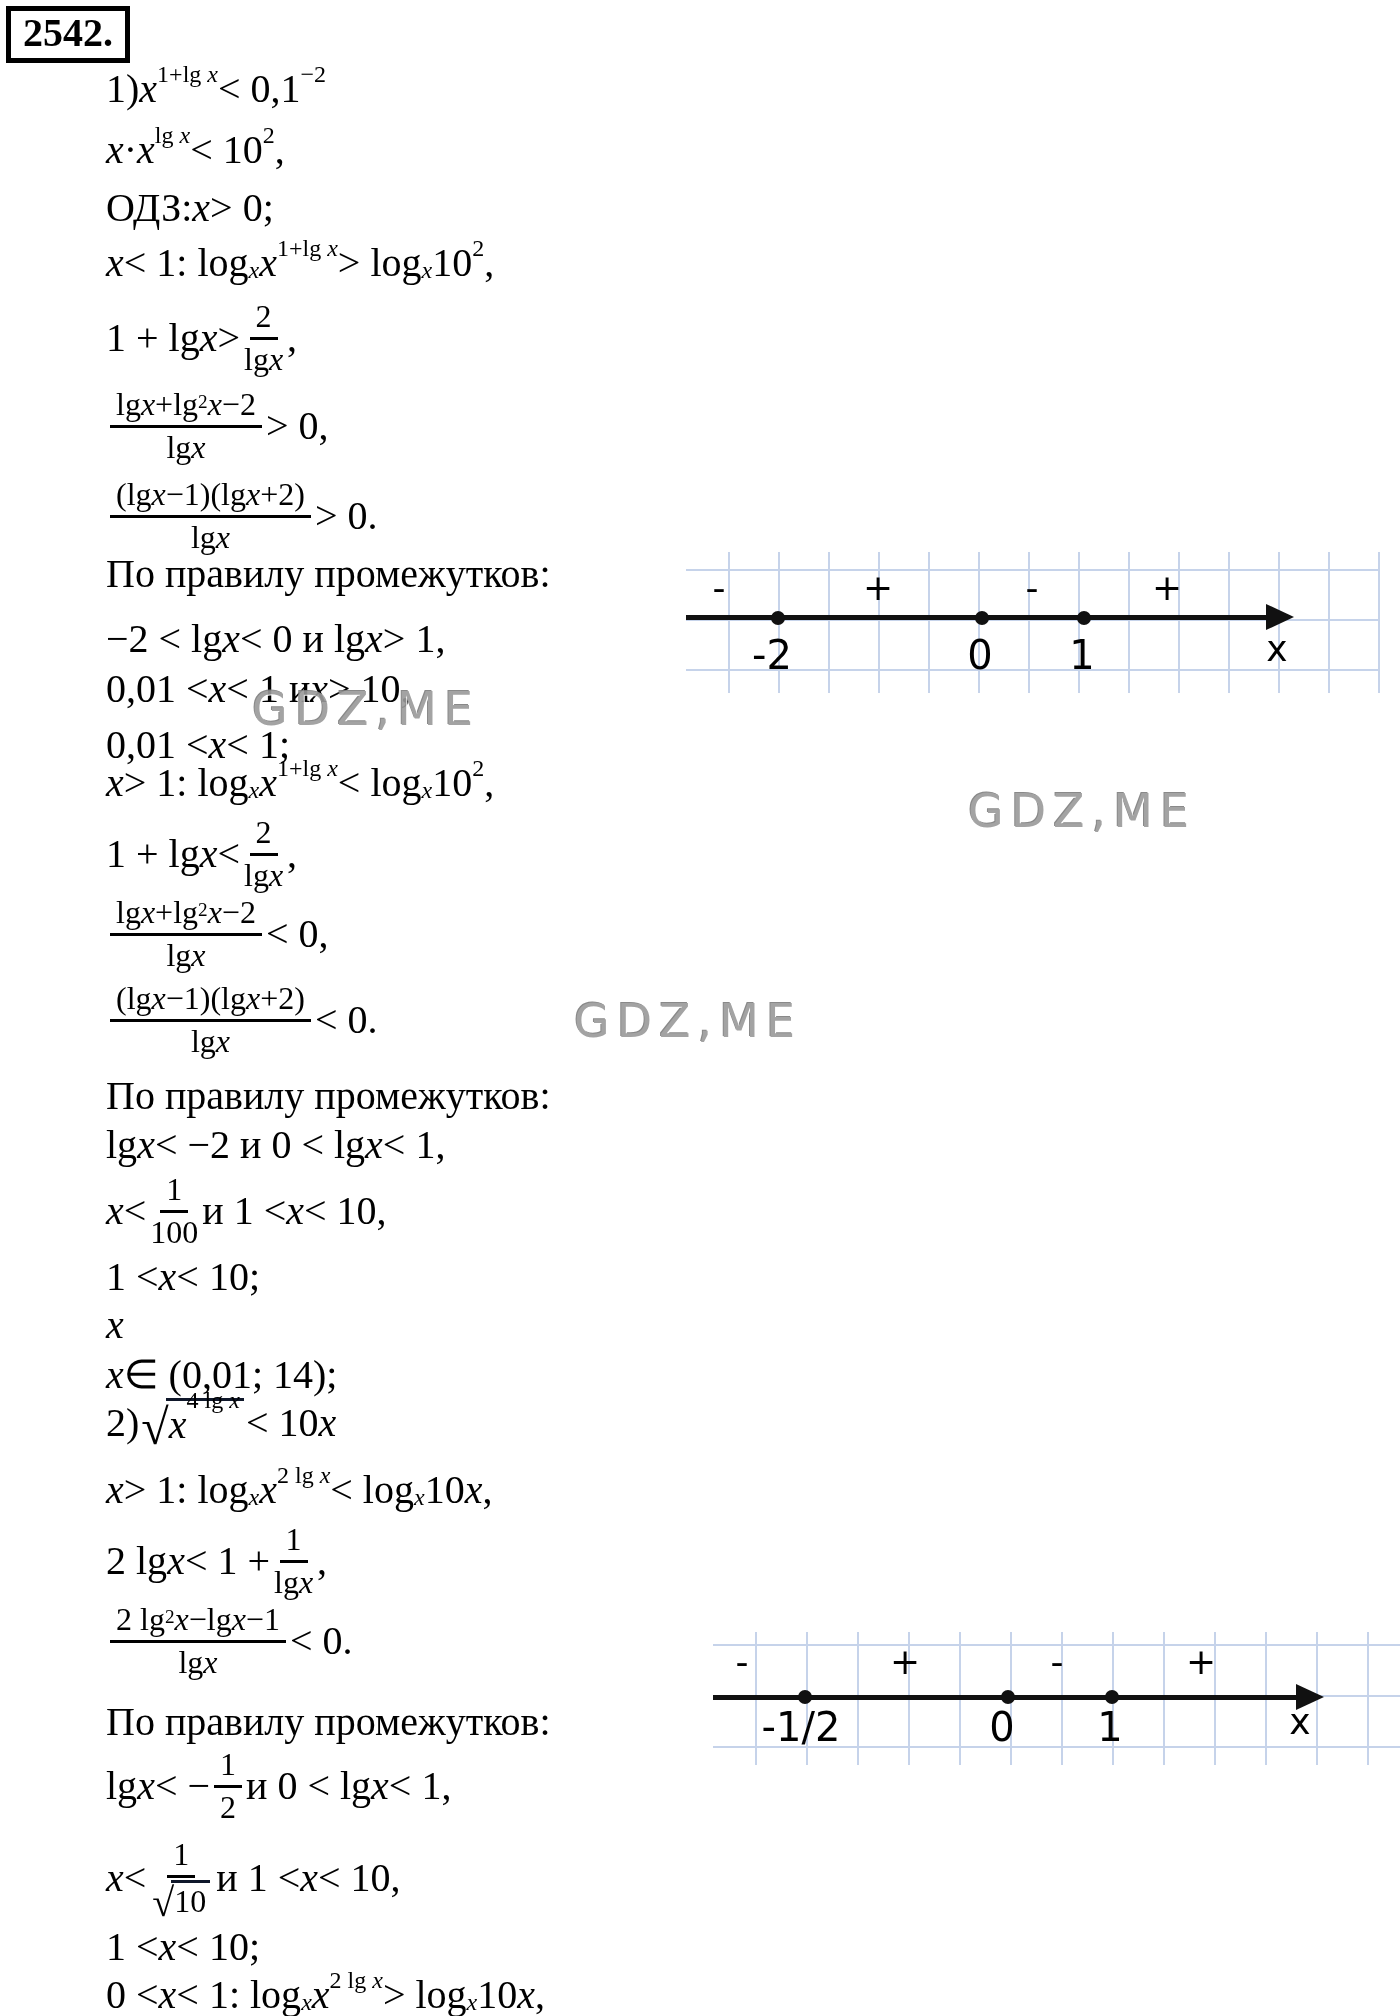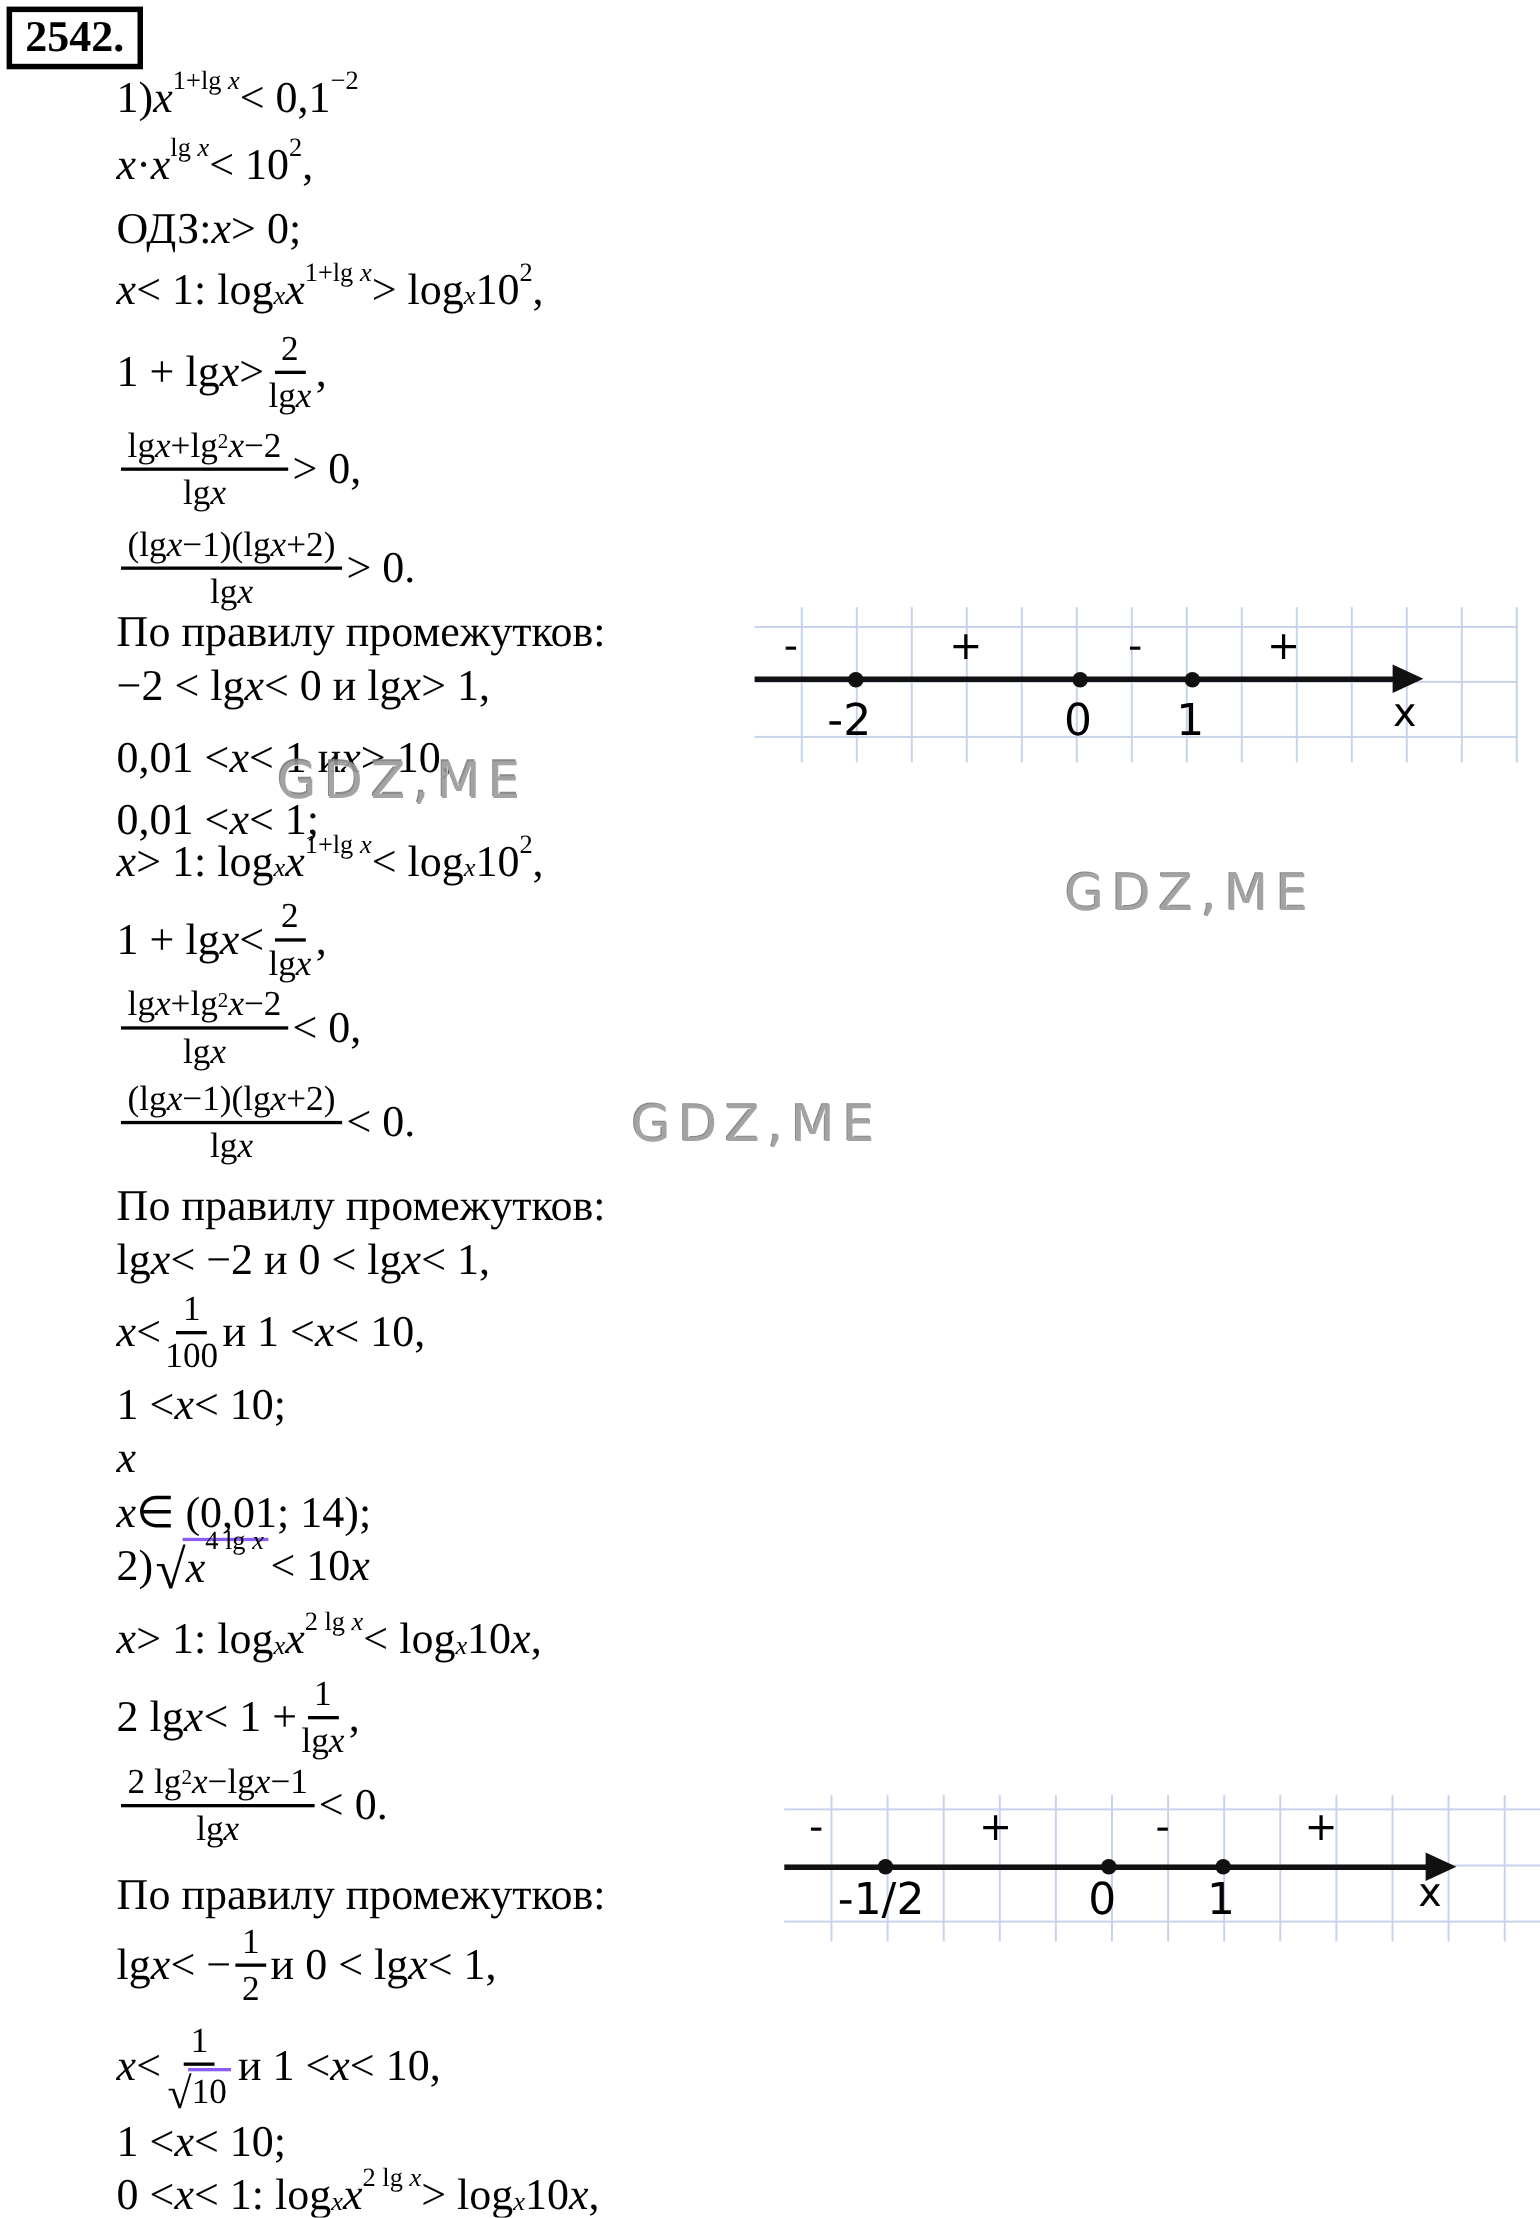--- a/index.html
+++ b/index.html
@@ -22,21 +22,21 @@
   .mline .sup{font-size:0.60em;vertical-align:0.62em;line-height:1;display:inline-block;transform:translateY(-0.62em);}
   .mline .sub{font-size:0.60em;vertical-align:-0.25em;line-height:1;display:inline-block;transform:translateY(0.28em);}
   .frac{
     display:inline-flex;flex-direction:column;align-items:center;
     font-size:0.80em;margin:0 4px;vertical-align:middle;
   }
   .frac .num{border-bottom:3px solid #000;padding:0 6px 2px 6px;line-height:1.12;display:flex;align-items:flex-end;}
   .frac .den{padding-top:2px;line-height:1.12;display:flex;align-items:flex-start;}
   .sqrt{display:inline-flex;align-items:flex-end;margin:0 2px;}
   .sqrt .sg{font-size:1.25em;line-height:0.82;margin-right:-3px;font-style:normal;}
-  .sqrt .sb{border-top:3px solid #8b5cf6;padding:1px 4px 0 3px;display:inline-block;}
+  .sqrt .sb{border-top:3px solid #0f172a;padding:1px 4px 0 3px;display:inline-block;}
   
   .wm{
     position:absolute;font-family:"DejaVu Sans", sans-serif;font-size:46px;
     letter-spacing:7px;color:#9a9a9a;opacity:0.9;
     text-shadow:1px 1px 0 #ffffff, -1px -1px 0 #7d7d7d;
     margin-top:14px;
   }
   
   .figure{
     position:absolute;
@@ -147,21 +147,21 @@
       <span class="den">
         <span>lg </span>
         <span class="it">x</span>
       </span>
     </span>
     <span> &gt; 0.</span>
   </div>
 <div class="mline" style="top:551px">
     <span>По правилу промежутков:</span>
   </div>
-<div class="mline" style="top:600px">
+<div class="mline" style="top:616px">
     <span>−2 &lt; lg </span>
     <span class="it">x</span>
     <span> &lt; 0 и lg </span>
     <span class="it">x</span>
     <span> &gt; 1,</span>
   </div>
 <div class="mline" style="top:666px">
     <span>0,01 &lt; </span>
     <span class="it">x</span>
     <span> &lt; 1 и </span>

